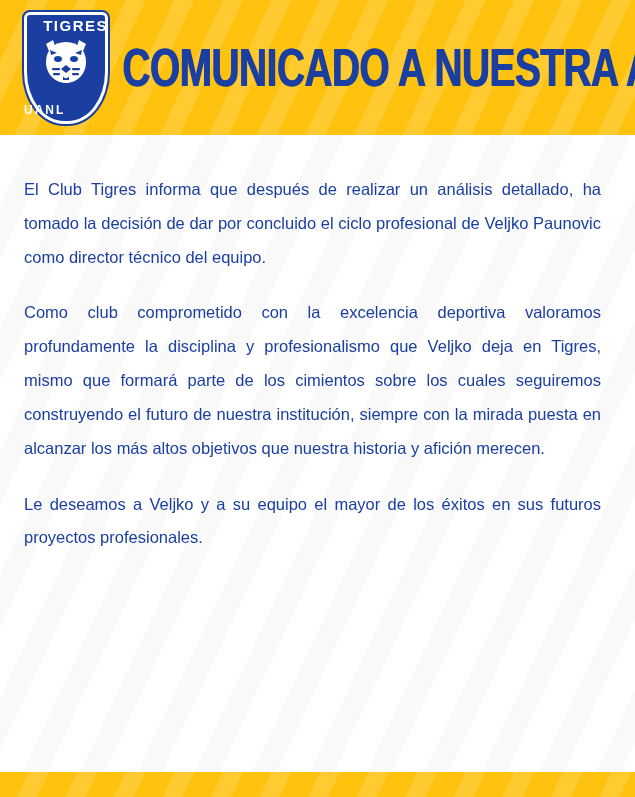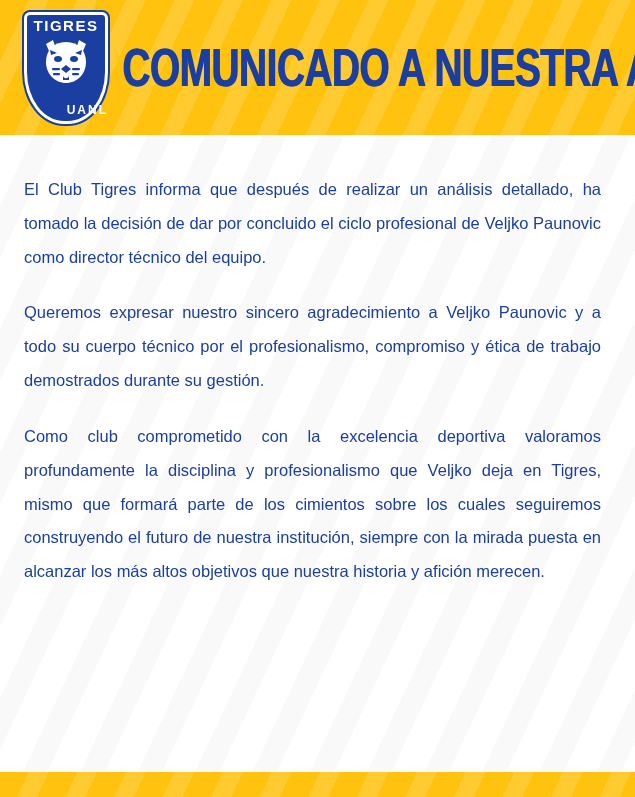--- a/index.html
+++ b/index.html
@@ -64,33 +64,33 @@
     background: #1b3fa0;
     border: 3px solid #ffffff;
     border-radius: 6px 6px 40px 40px / 6px 6px 52px 52px;
     box-shadow: 0 0 0 2px #1b3fa0;
   }
   .crest-top {
     position: absolute;
     top: 5px;
     left: 0;
     right: 0;
-    text-align: center;
+    text-align: right;
     color: #ffffff;
     font-weight: bold;
     font-size: 15px;
     letter-spacing: 1.5px;
     font-family: "Liberation Sans", sans-serif;
   }
   .crest-bottom {
     position: absolute;
     bottom: 7px;
     left: 0;
     right: 0;
-    text-align: right;
+    text-align: left;
     color: #ffffff;
     font-weight: bold;
     font-size: 12px;
     letter-spacing: 2px;
   }
   .crest-tiger {
     position: absolute;
     top: 26px;
     left: 50%;
     transform: translateX(-50%);
@@ -205,22 +205,22 @@
       <div class="crest-bottom">UANL</div>
     </div>
 
     <h1 class="headline">COMUNICADO A NUESTRA AFICIÓN</h1>
   </div>
 
   <div class="body-area">
     <div class="body-stripes"></div>
     <div class="paragraphs">
       <p class="para">El Club Tigres informa que después de realizar un análisis detallado, ha tomado la decisión de dar por concluido el ciclo profesional de Veljko Paunovic como director técnico del equipo.</p>
-      <p class="para">Queremos expresar nuestro sincero agradecimiento a Veljko Paunovic y a todo su cuerpo técnico por el profesionalismo, compromiso y ética de trabajo demostrados durante su gestión.</p>
       <p class="para">Como club comprometido con la excelencia deportiva valoramos profundamente la disciplina y profesionalismo que Veljko deja en Tigres, mismo que formará parte de los cimientos sobre los cuales seguiremos construyendo el futuro de nuestra institución, siempre con la mirada puesta en alcanzar los más altos objetivos que nuestra historia y afición merecen.</p>
+      <p class="para">Le deseamos a Veljko y a su equipo el mayor de los éxitos en sus futuros proyectos profesionales.</p>
     </div>
   </div>
 
   <div class="footer">
     <div class="footer-stripes"></div>
   </div>
 
 </div>
 
 </body></html>

